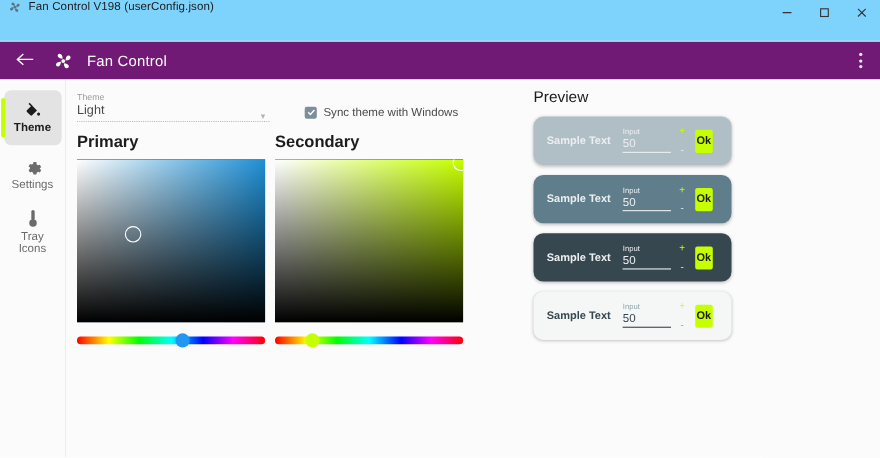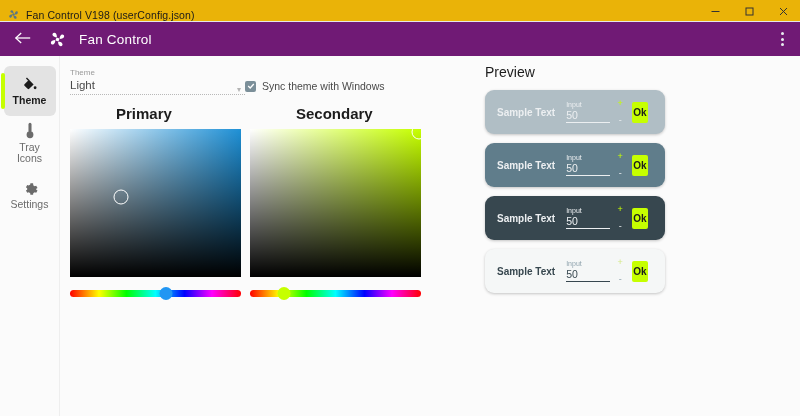--- a/index.html
+++ b/index.html
@@ -6,21 +6,21 @@
   html,body { width:800px; height:416px; overflow:hidden; }
   body {
     font-family: "Liberation Sans", sans-serif;
     background:#ffffff;
     -webkit-font-smoothing:antialiased;
   }
   .app { position:relative; width:800px; height:416px; background:#fbfbfb; overflow:hidden; }
 
   
   .titlebar {
-    height:22px; background:#eab308; display:flex; align-items:flex-end;
+    height:38px; background:#7dd3fc; display:flex; align-items:flex-start;
     border-bottom:1px solid #e6e6e6; position:relative;
   }
   .tb-icon { width:26px; display:flex; align-items:center; justify-content:center; }
   .tb-title { font-size:10.5px; color:#1a1a1a; letter-spacing:.1px; }
   .winbtns { position:absolute; right:0; top:0; height:22px; display:flex; }
   .winbtn {
     width:34px; height:22px; display:flex; align-items:center; justify-content:center;
     color:#333;
   }
 
@@ -67,37 +67,37 @@
 
   .topbar { display:flex; align-items:flex-start; }
 
   .themeselect { width:175px; position:relative; }
   .field-label { font-size:8px; color:#9a9a9a; line-height:10px; }
   .field-row { display:flex; align-items:flex-end; justify-content:space-between; }
   .field-value { font-size:11.5px; color:#4a4a4a; padding:1px 0 3px 0; }
   .chev { color:#b4b4b4; font-size:8px; padding-right:4px; }
   .dotted { border-bottom:1px dotted #b8b8b8; width:100%; }
 
-  .syncwrap { display:flex; align-items:center; gap:6px; margin-top:12px;justify-content:center; }
+  .syncwrap { display:flex; align-items:center; gap:6px; margin-left:32px; margin-top:12px;justify-content:center; }
   .cbox {
     width:11px; height:11px; border-radius:2px; background:#7b8f99;
     display:flex; align-items:center; justify-content:center;
   }
   .cbox svg { display:block; }
   .sync-label { font-size:10.5px; color:#4a4a4a; }
 
   .preview-title {
     position:absolute; left:425px; top:8px; font-size:14px; color:#1c1c1c;
   }
 
   
   .cols { display:flex; margin-top:10px; }
   .col { width:180px; }
   .col + .col { margin-left:0px; }
-  .col-head { font-size:15px; color:#1c1c1c; font-weight:bold; margin-bottom:7px;margin-left:46px; }
+  .col-head { font-size:15px; color:#1c1c1c; font-weight:bold; margin-bottom:7px; }
 
   .sv-box {
     position:relative; width:171px; height:148px; overflow:hidden; background:#000;
   }
   .sv-hue { position:absolute; inset:0; }
   .sv-white {
     position:absolute; inset:0;
     background:linear-gradient(to right,#ffffff,rgba(255,255,255,0));
   }
   .sv-black {
@@ -222,38 +222,38 @@
             <path d="M4.5 12.3 L11.2 5.6 l7 7 -6.7 6.7a1.6 1.6 0 0 1-2.3 0l-4.7-4.7a1.6 1.6 0 0 1 0-2.3z"></path>
             <rect x="8.2" y="2.2" width="2.1" height="5.2" transform="rotate(-45 9.2 4.8)"></rect>
             <circle cx="20.4" cy="17.6" r="2.1"></circle>
           </svg>
         </span>
         <span class="nav-label">Theme</span>
       </div>
 
       <div class="nav-item">
         <span class="nav-icon">
+          <svg width="16" height="16" viewBox="0 0 24 24" fill="#6b6b6b">
+            <path d="M12 8.4a3.6 3.6 0 1 0 0 7.2 3.6 3.6 0 0 0 0-7.2zm9.3 4.8 2-1.2-2-3.5-2.3 .9a7.6 7.6 0 0 0-2-1.2L16.6 5h-4l-.4 2.2a7.6 7.6 0 0 0-2 1.2l-2.3-.9-2 3.5 1.9 1.2a7.7 7.7 0 0 0 0 2.3l-1.9 1.2 2 3.5 2.3-.9c.6 .5 1.3 .9 2 1.2l.4 2.5h4l.4-2.5a7.6 7.6 0 0 0 2-1.2l2.3 .9 2-3.5-2-1.2a7.7 7.7 0 0 0 0-2.3z"></path>
+          </svg>
+        </span>
+        <span class="nav-label">Settings</span>
+      </div>
+
+      <div class="nav-item">
+        <span class="nav-icon">
           <svg width="12" height="17" viewBox="0 0 12 20" fill="#6b6b6b">
             <rect x="4.2" y="1" width="3.6" height="11" rx="1.8"></rect>
             <circle cx="6" cy="15" r="4"></circle>
           </svg>
         </span>
         <span class="nav-label">
           <span>Tray</span><br>
           <span>Icons</span>
         </span>
-      </div>
-
-      <div class="nav-item">
-        <span class="nav-icon">
-          <svg width="16" height="16" viewBox="0 0 24 24" fill="#6b6b6b">
-            <path d="M12 8.4a3.6 3.6 0 1 0 0 7.2 3.6 3.6 0 0 0 0-7.2zm9.3 4.8 2-1.2-2-3.5-2.3 .9a7.6 7.6 0 0 0-2-1.2L16.6 5h-4l-.4 2.2a7.6 7.6 0 0 0-2 1.2l-2.3-.9-2 3.5 1.9 1.2a7.7 7.7 0 0 0 0 2.3l-1.9 1.2 2 3.5 2.3-.9c.6 .5 1.3 .9 2 1.2l.4 2.5h4l.4-2.5a7.6 7.6 0 0 0 2-1.2l2.3 .9 2-3.5-2-1.2a7.7 7.7 0 0 0 0-2.3z"></path>
-          </svg>
-        </span>
-        <span class="nav-label">Settings</span>
       </div>
 
     </div>
 
     <div class="main">
 
       <div class="topbar">
         <div class="themeselect">
           <div class="field-label">Theme</div>
           <div class="field-row">

